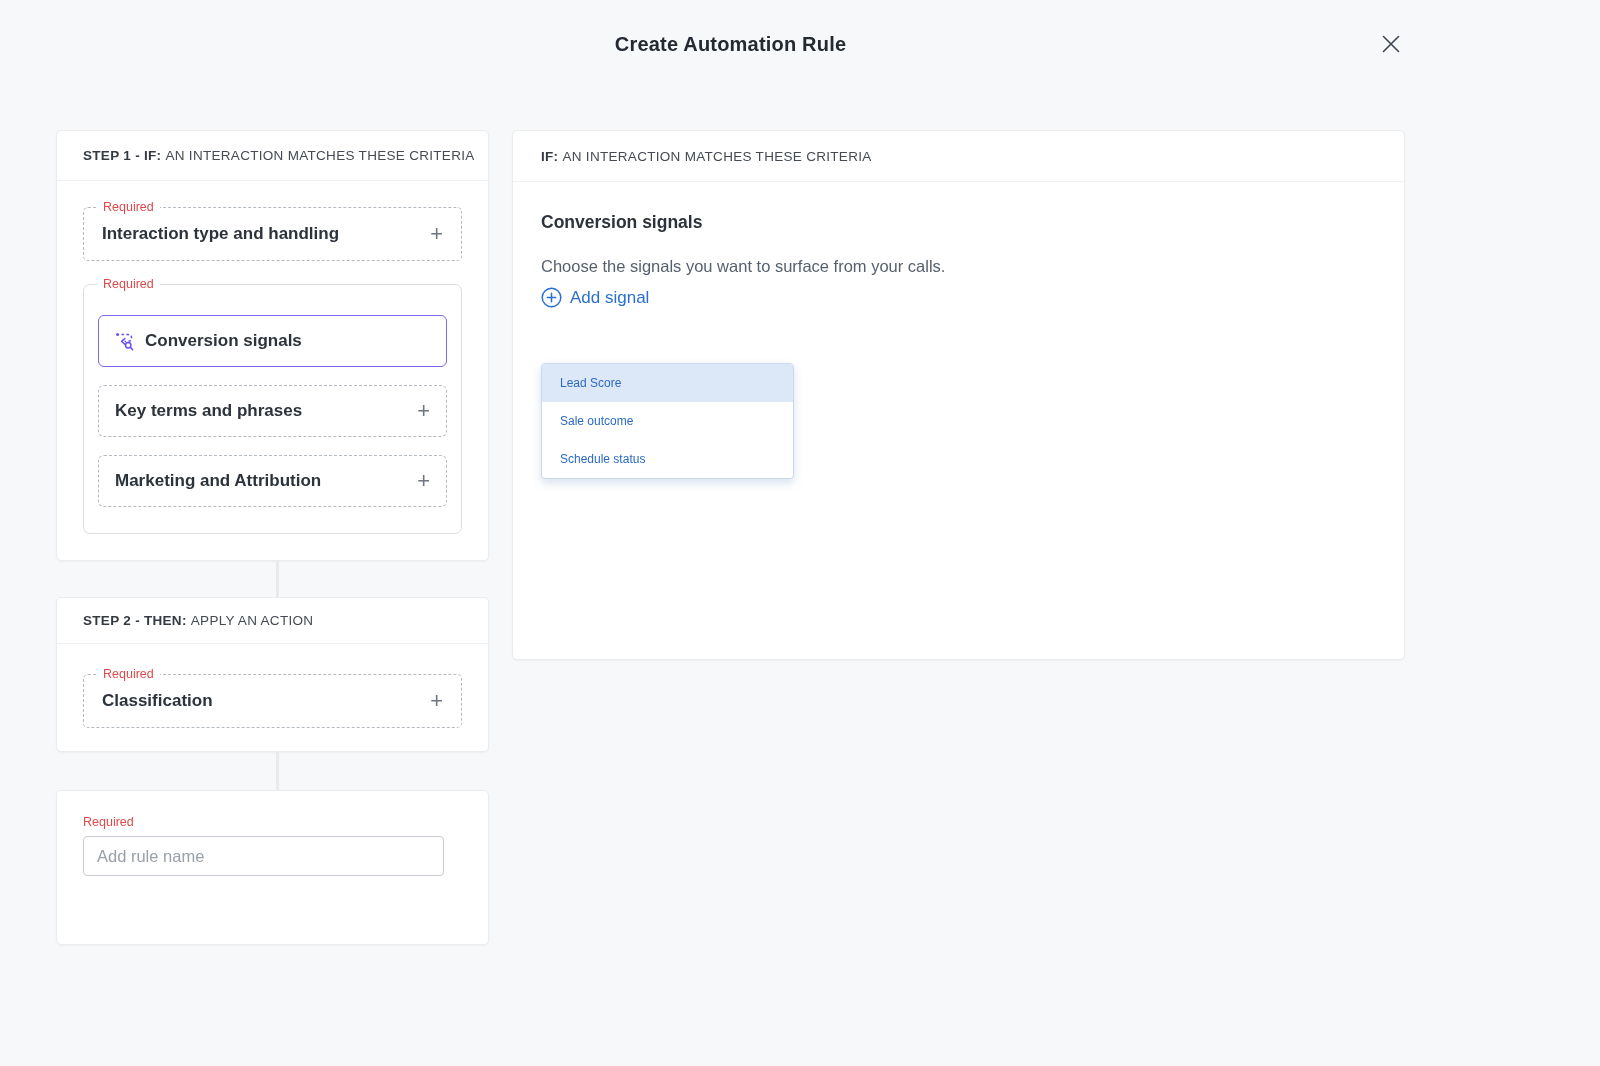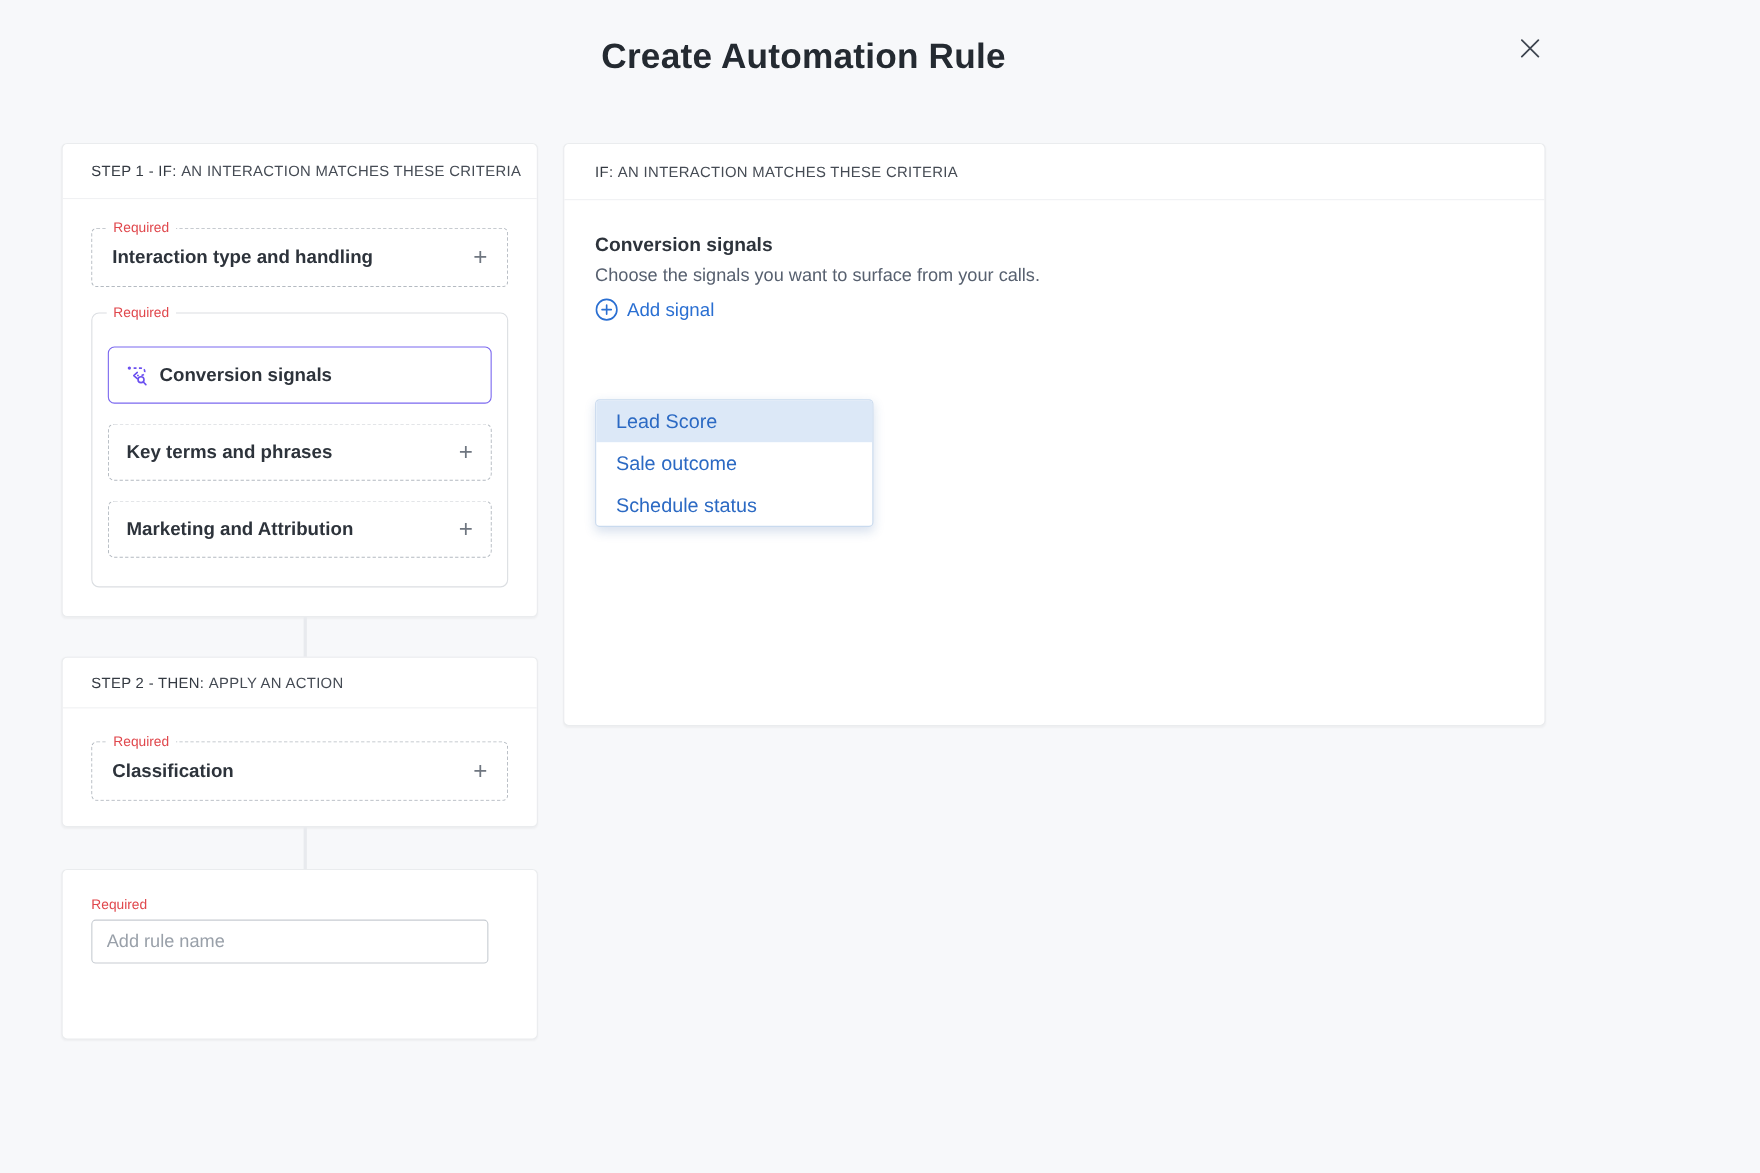--- a/index.html
+++ b/index.html
@@ -6,41 +6,41 @@
   html, body { width: 1600px; height: 1066px; }
   body {
     background: #f7f8fa;
     font-family: "Liberation Sans", sans-serif;
     color: #2e333b;
     position: relative;
     overflow: hidden;
   }
   .modal-title {
     position: absolute; left: 56px; width: 1349px; top: 33px;
-    text-align: center; font-size: 32px; font-weight: 700; color: #242a31;
+    text-align: center; font-size: 20px; font-weight: 700; color: #242a31;
     letter-spacing: .2px;
   }
   .close-btn {
     position: absolute; left: 1374px; top: 27px; width: 34px; height: 34px;
     display: flex; align-items: center; justify-content: center; cursor: pointer;
     background: transparent; border: none;
   }
   .panel {
     position: absolute; background: #ffffff;
     border: 1px solid #eaecee; border-radius: 5px;
     box-shadow: 0 1px 2px rgba(20,24,31,.04);
   }
   .panel-header {
     display: flex; align-items: center;
     border-bottom: 1px solid #f0f1f3;
     padding: 0 26px;
     font-size: 13.5px; letter-spacing: .3px; color: #454b54;
     white-space: pre;
   }
-  .panel-header b { color: #343a42; font-weight: 400; }
+  .panel-header b { color: #343a42; font-weight: 700; }
   .connector { position: absolute; width: 3px; background: #e8eaee; }
 
   
   .step1-panel { left: 56px; top: 130px; width: 433px; height: 431px; }
   .step1-panel .panel-header { height: 50px; }
   .step-body { padding: 26px; }
 
   .field-card {
     position: relative; display: flex; align-items: center;
     border: 1px dashed #b4bac1; border-radius: 5px;
@@ -82,34 +82,34 @@
     padding: 0 13px; font-size: 16.5px; font-family: "Liberation Sans", sans-serif;
     color: #2d333b; outline: none; background: #fff;
   }
   .rule-input::placeholder { color: #99a0a9; }
 
   
   .detail-panel { left: 512px; top: 130px; width: 893px; height: 530px; }
   .detail-panel .panel-header { height: 51px; padding: 0 28px; }
   .detail-body { padding: 28px; position: relative; }
   .detail-title { font-size: 17.5px; font-weight: 700; color: #2d333b; margin-top: 2px; }
-  .detail-subtitle { font-size: 16.5px; color: #57606f; margin-top: 8px; }
+  .detail-subtitle { font-size: 16.5px; color: #57606f; margin-top: 24px; }
   .add-signal {
     display: inline-flex; align-items: center; gap: 8px; margin-top: 11px;
     color: #2a6fd2; font-size: 17px; cursor: pointer; background: none; border: none;
     font-family: "Liberation Sans", sans-serif; padding: 0;
   }
   .dropdown {
     position: absolute; left: 28px; top: 181px; width: 253px;
     background: #fff; border: 1px solid #c9daee; border-radius: 4px;
     box-shadow: 0 4px 10px rgba(40, 90, 160, .18); overflow: hidden; z-index: 5;
   }
   .dd-item {
     height: 38px; display: flex; align-items: center; padding: 0 18px;
-    font-size: 18px; color: #2b69c3; cursor: pointer; text-align: right;
+    font-size: 12px; color: #2b69c3; cursor: pointer; text-align: right;
   }
   .dd-item.active { background: #dce8f7; }
 </style>
 </head>
 <body>
 
 <div class="modal-title">Create Automation Rule</div>
 <button class="close-btn">
   <span style="display:flex">
     <svg width="28" height="28" viewBox="0 0 28 28">

